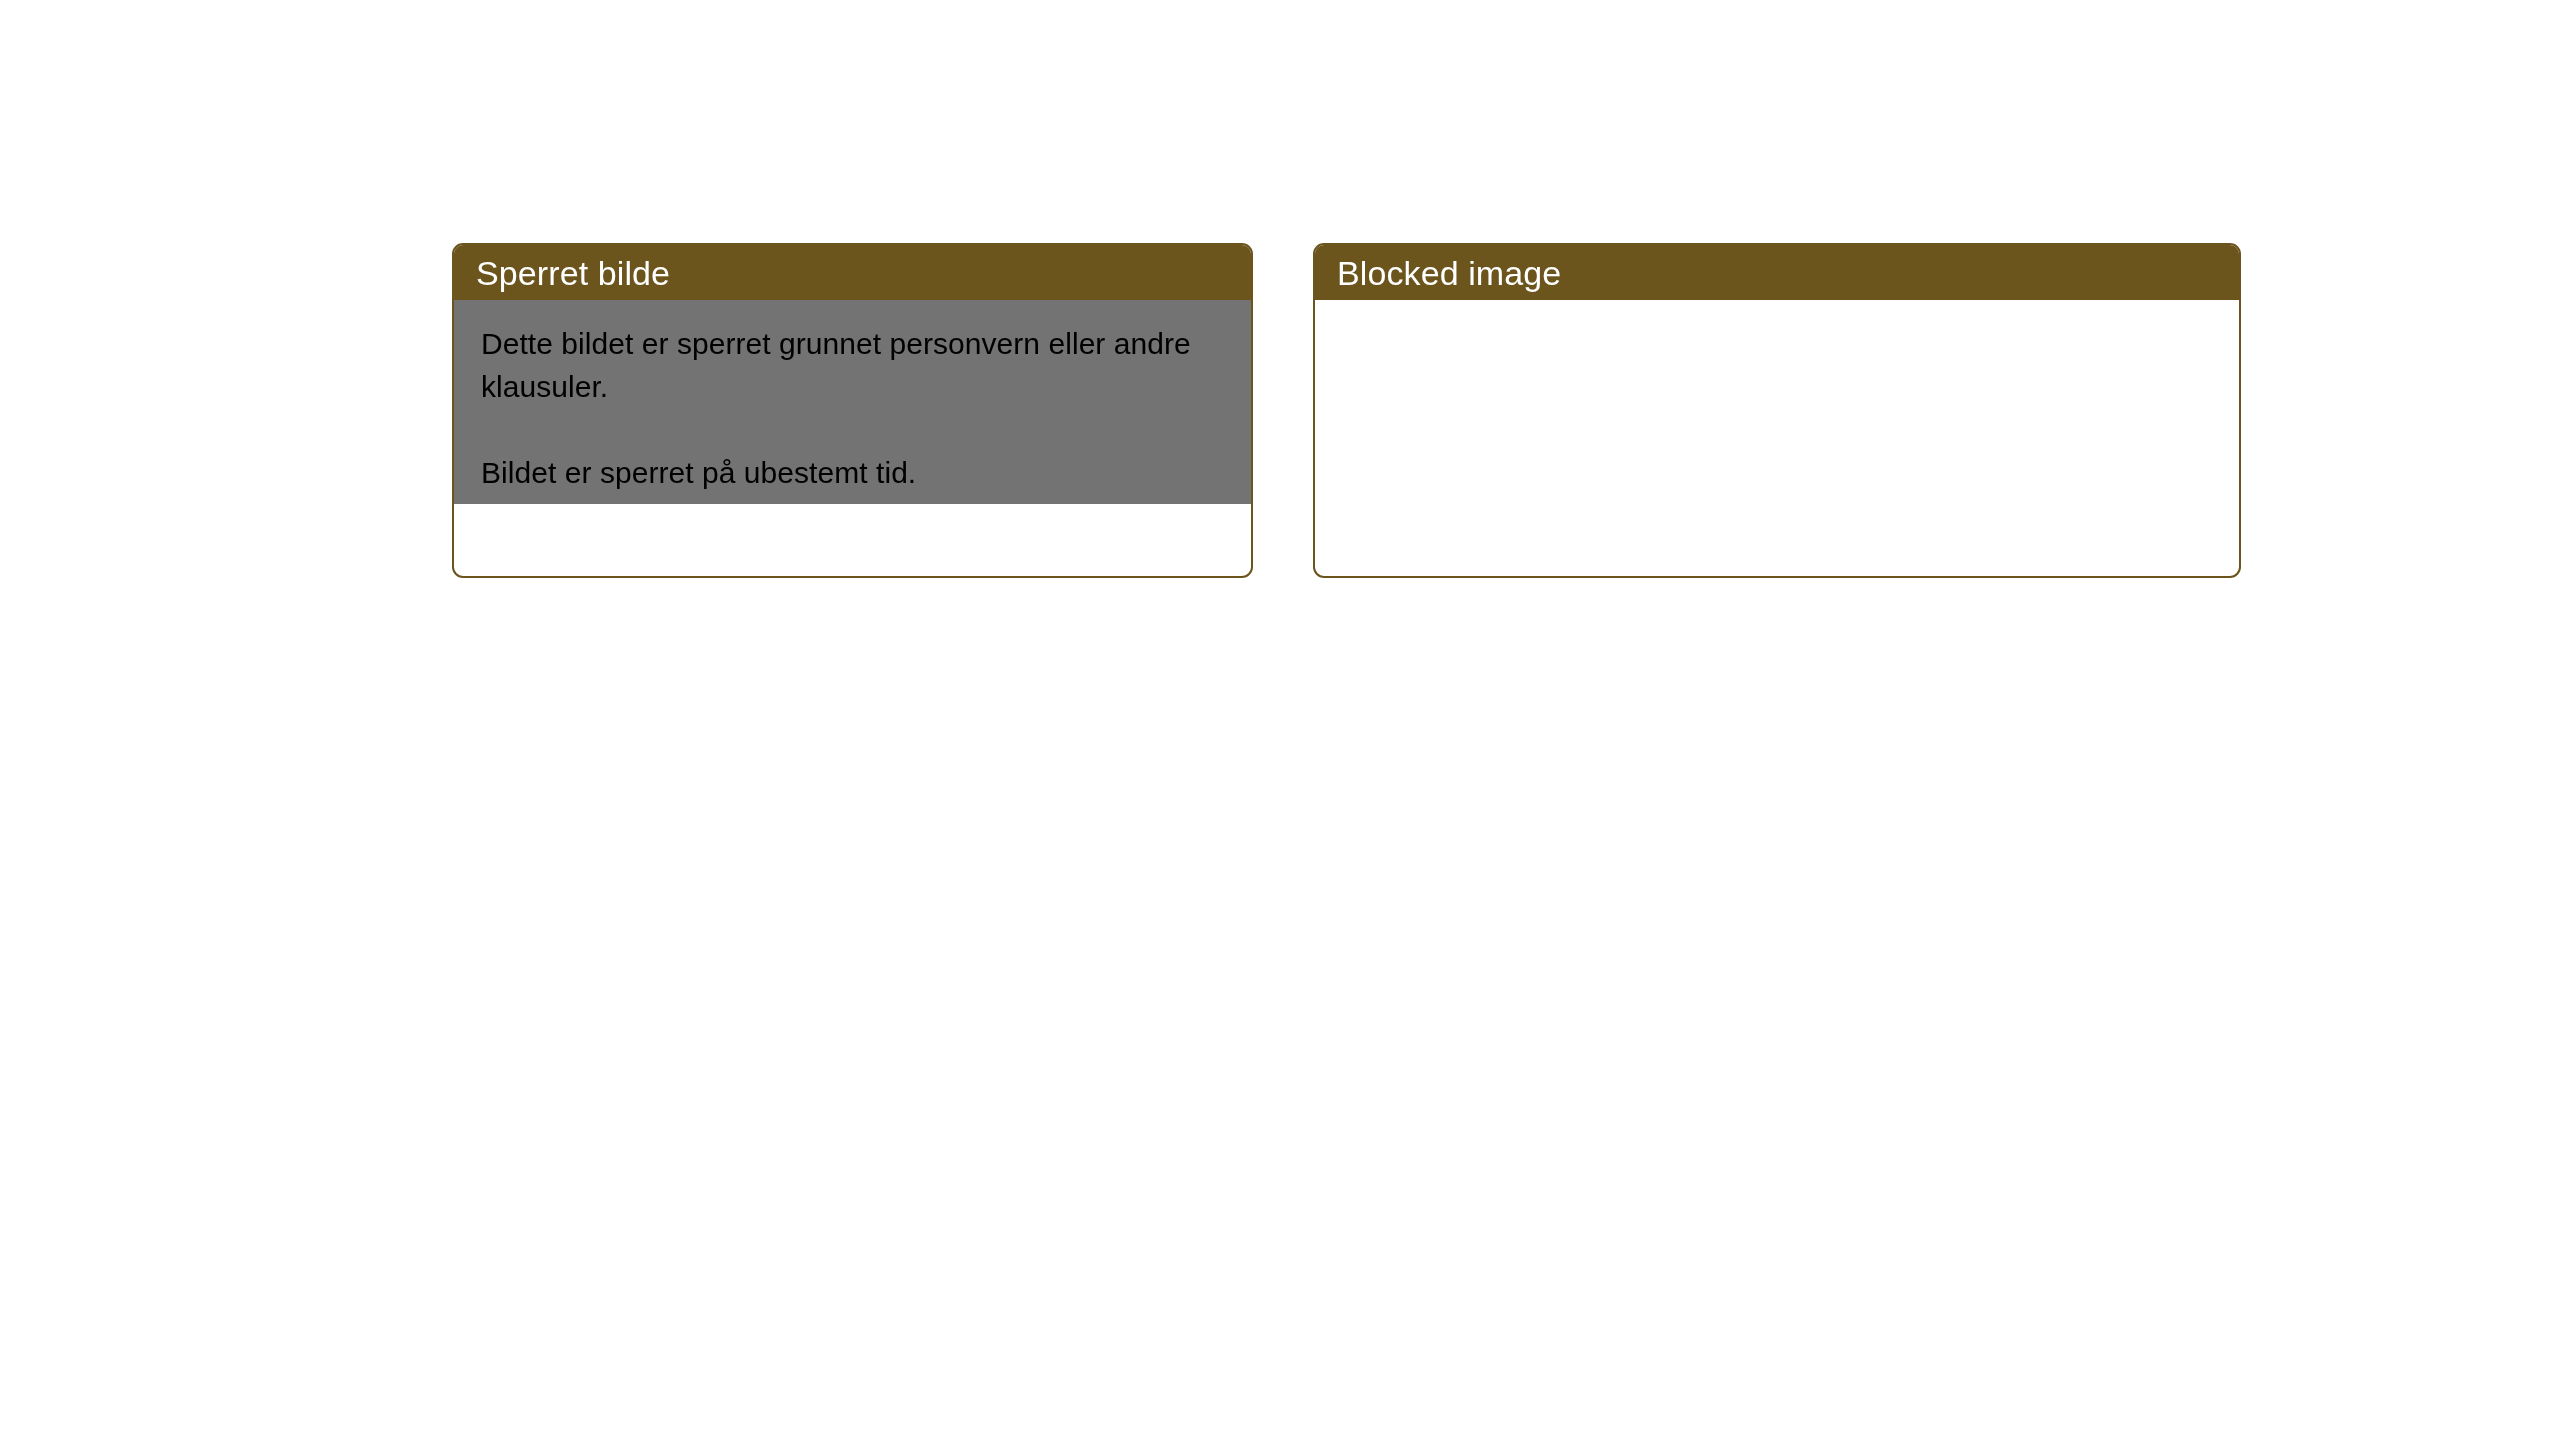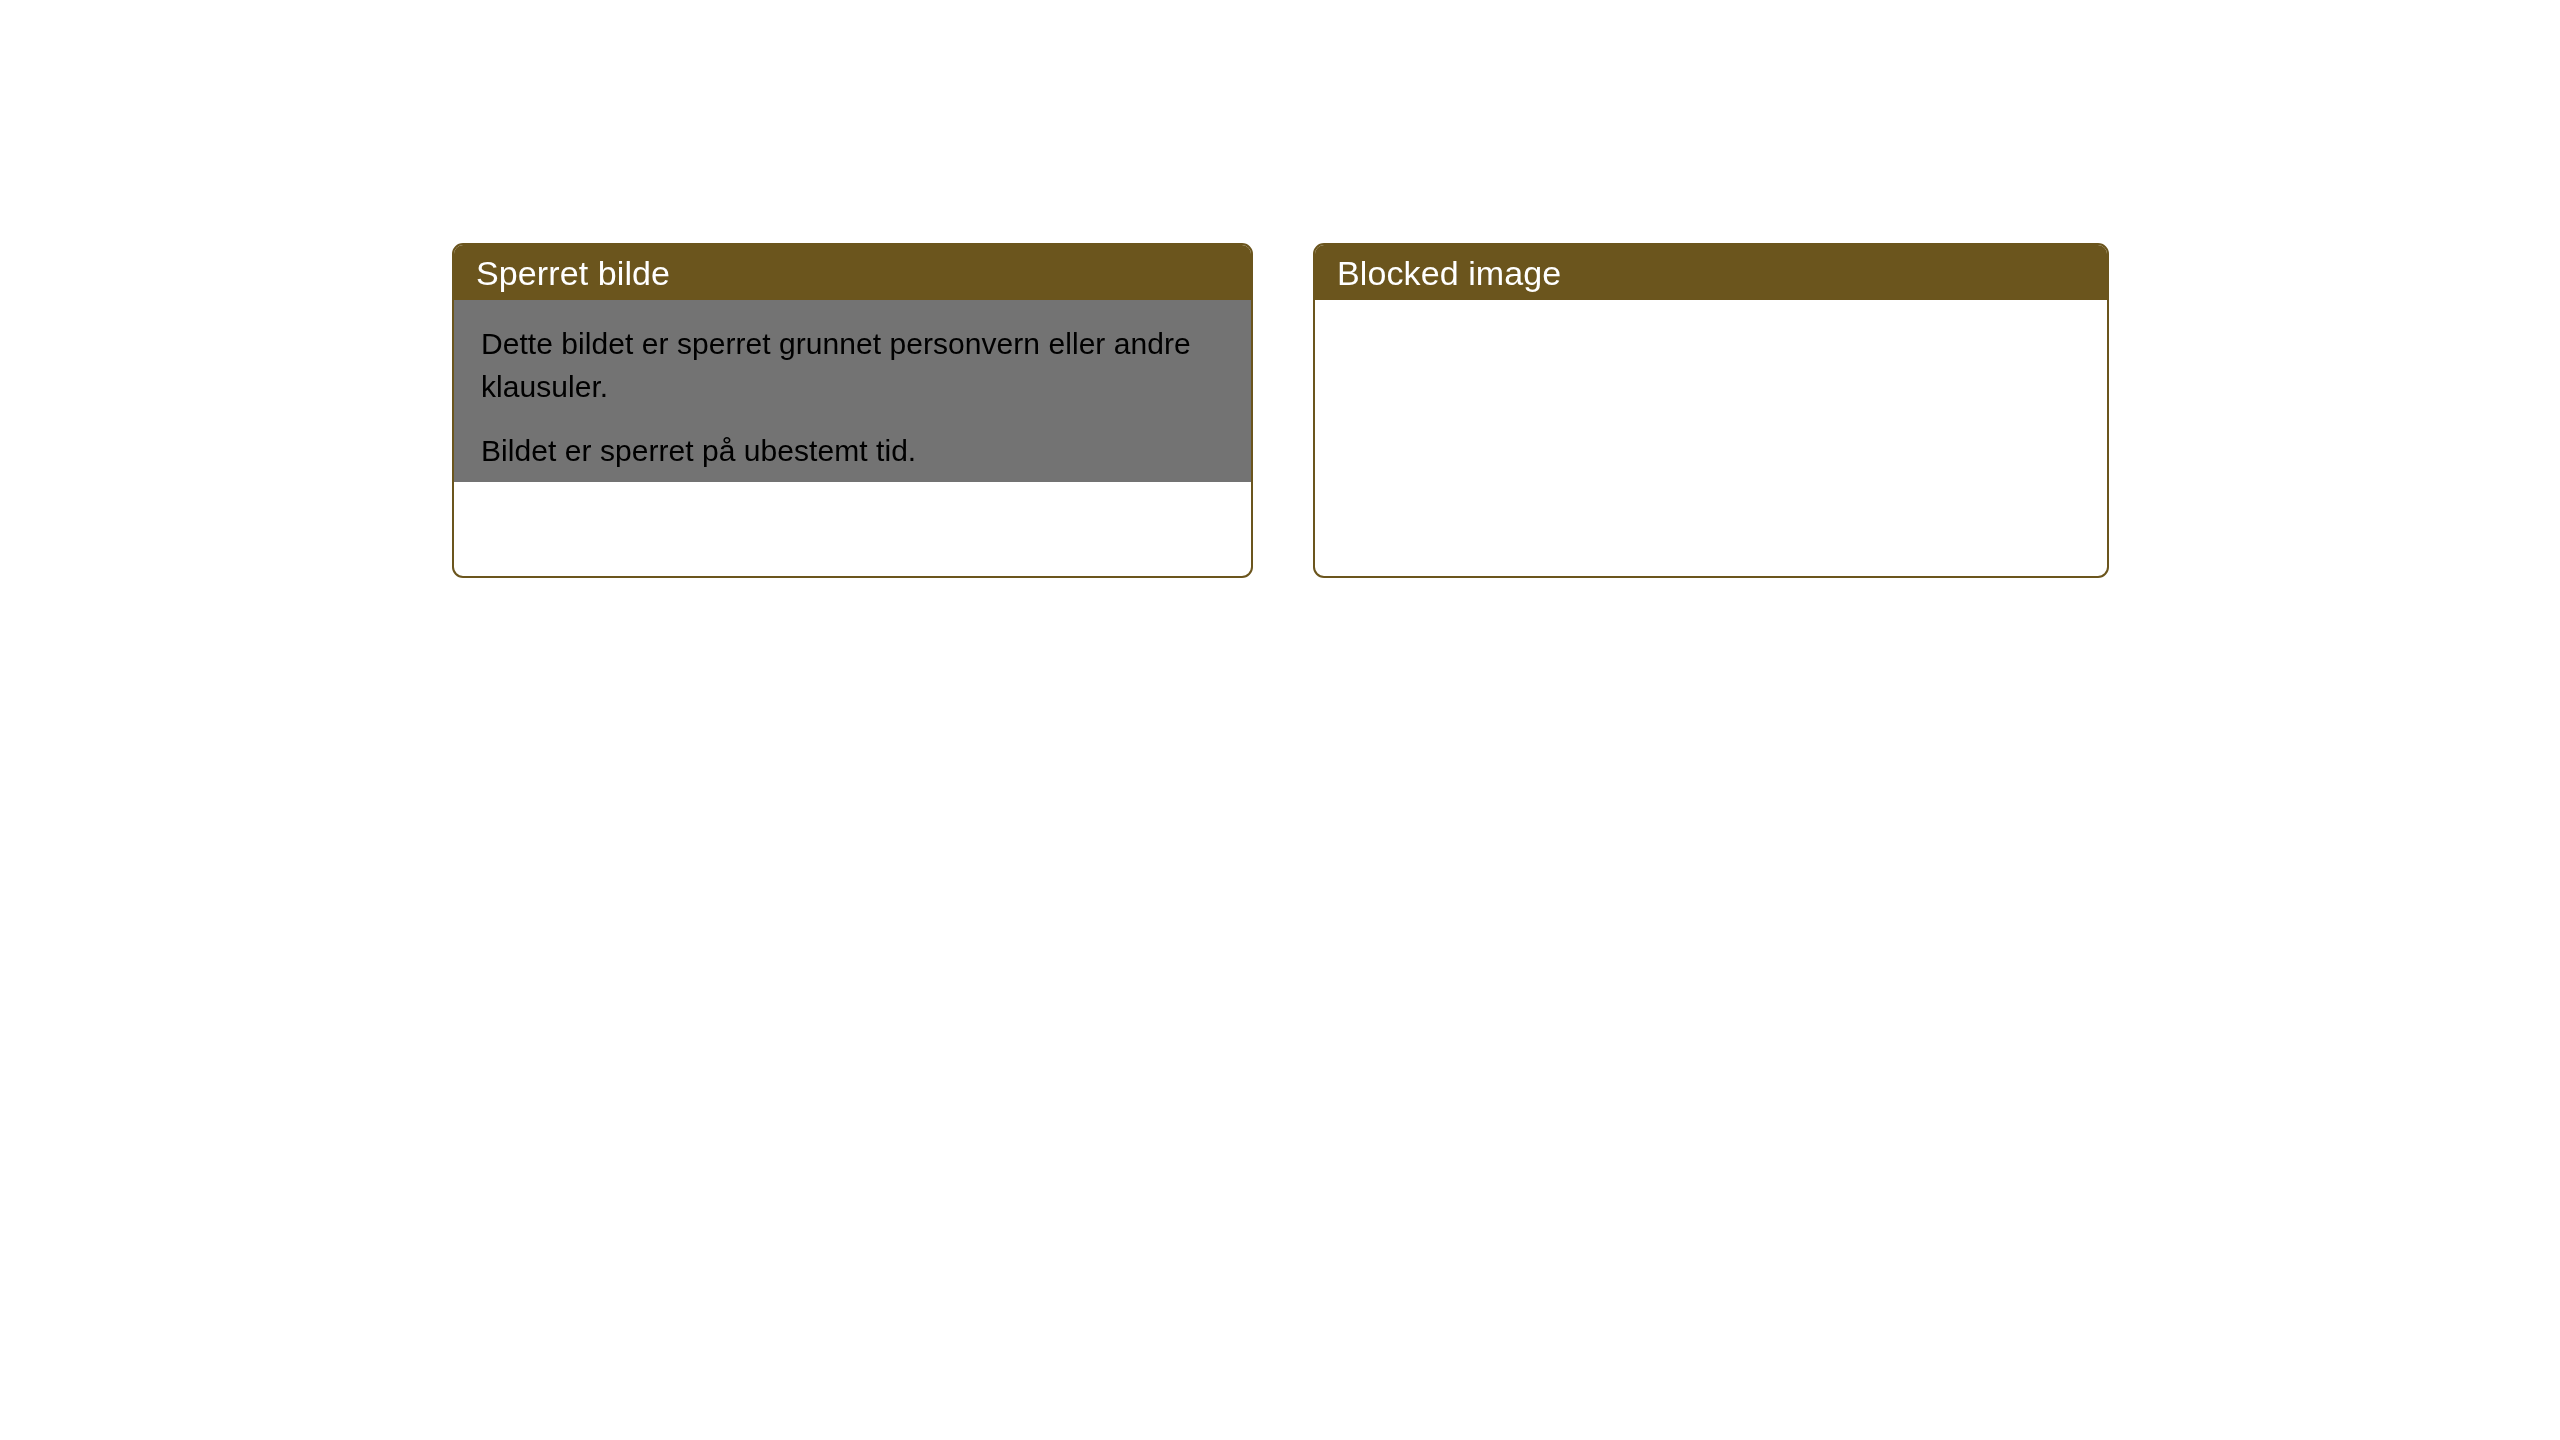--- a/index.html
+++ b/index.html
@@ -26,21 +26,21 @@
     position: absolute;
     top: 243px;
     box-sizing: border-box;
     background: #ffffff;
     border: 2px solid #6b551d;
     border-radius: 11px;
     overflow: hidden;
   }
 
   #card-no  { left: 452px;  width: 801px; height: 335px; }
-  #card-en  { left: 1313px; width: 796px; height: 335px; }
+  #card-en  { left: 1313px; width: 928px; height: 335px; }
 
   .card-header {
     box-sizing: border-box;
     height: 55px;
     background: #6b551d;
     display: flex;
     align-items: center;
     padding: 0 0 0 22px;
   }
 
@@ -63,21 +63,21 @@
   .card-body p {
     margin: 0;
     color: #000000;
     font-size: 30px;
     line-height: 43px;
     font-weight: 400;
     letter-spacing: 0.05px;
   }
 
   .card-body p.spaced {
-    margin-top: 21px;
+    margin-top: 43px;
   }
 </style>
 </head>
 <body>
 
 <div id="stage">
 
   <section class="notice-card" id="card-no">
     <header class="card-header">
       <span class="card-title">Sperret bilde</span>

